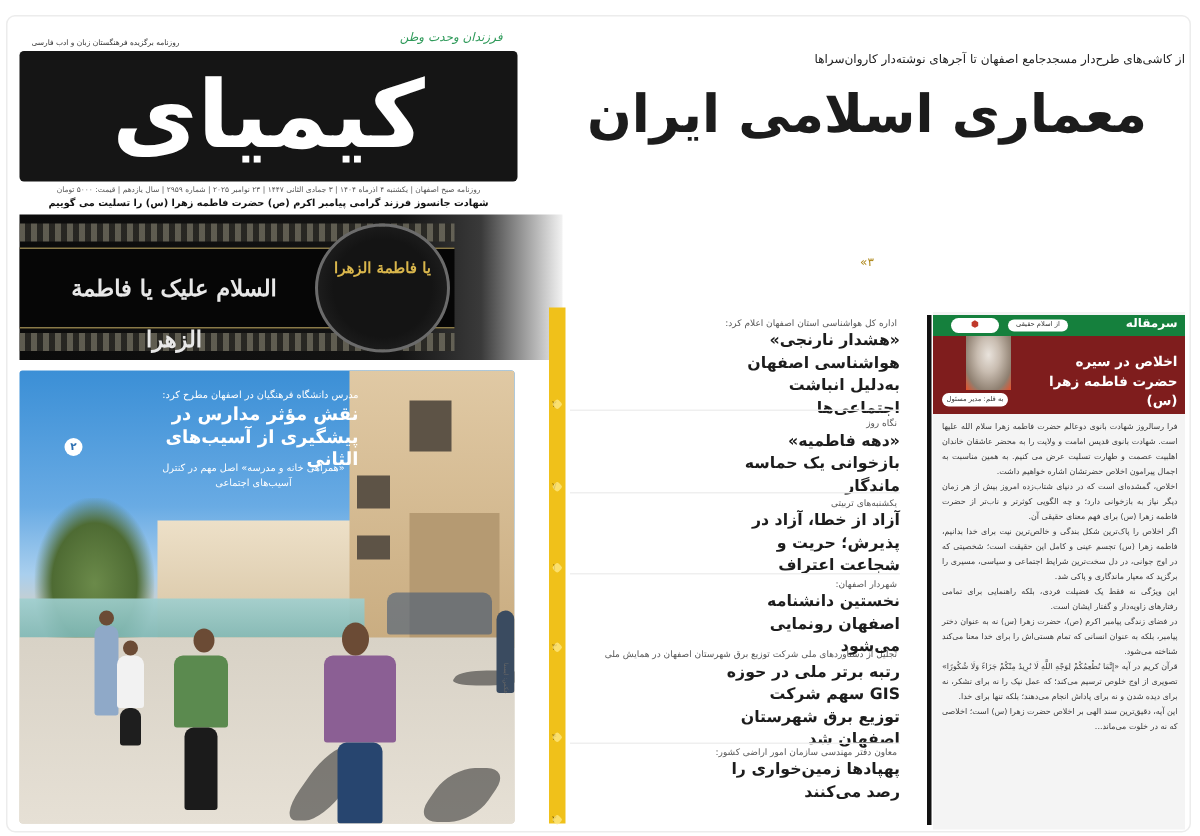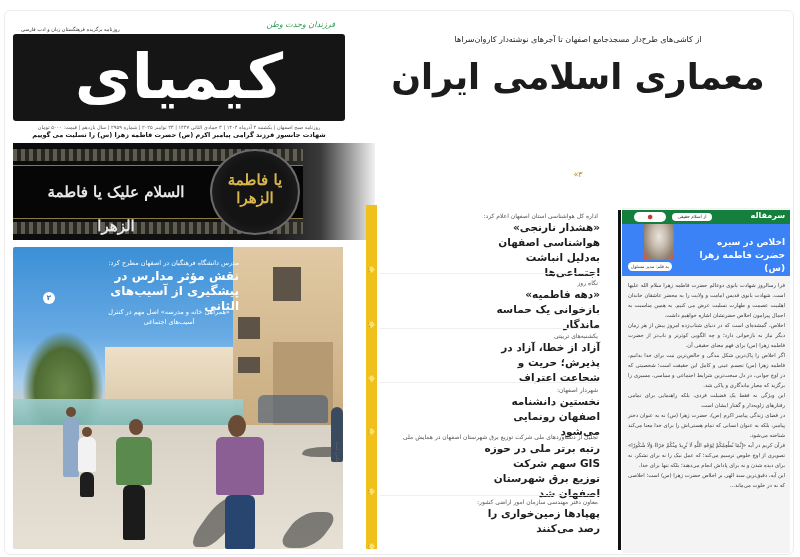--- a/index.html
+++ b/index.html
@@ -62,21 +62,21 @@
       color: #e8e8e8; font-size: 15px; direction: rtl; font-family: "DejaVu Serif", serif;
       font-weight: bold; line-height: 34px; letter-spacing: -0.5px;
     }
     .banner-medallion {
       position: absolute; left: 197px; top: 6px; width: 90px; height: 86px;
       border-radius: 50%; background: radial-gradient(circle, #141414 55%, #2a2a2a 100%);
       border: 2px solid #6b6b6b;
     }
     .medallion-text {
       position: absolute; left: 0; right: 0; top: 20px; text-align: center;
-      color: #d9b64c; font-size: 15px; direction: rtl; font-family: "DejaVu Serif", serif;
+      color: #d9b64c; font-size: 10px; direction: rtl; font-family: "DejaVu Serif", serif;
       font-weight: bold; line-height: 18px;
     }
 
     
     .photo {
       position: absolute; left: 13px; top: 247px; width: 330px; height: 302px;
       overflow: hidden; border-radius: 2px;
       background: linear-gradient(180deg, #3b8fd6 0%, #69abe4 30%, #a9cfee 45%, #d7cfbf 55%, #cfc6b2 100%);
     }
     .bld-right {
@@ -125,21 +125,21 @@
     .photo-credit {
       position: absolute; right: 3px; top: 195px; font-size: 4px; color: #666;
       writing-mode: vertical-rl; direction: rtl;
     }
 
     
     .lead {
       position: absolute; left: 366px; top: 10px; width: 424px; height: 180px;
     }
     .lead-kicker {
-      position: absolute; left: 0; right: 0; top: 25px; text-align: center;
+      position: absolute; left: 0; right: 0; top: 25px; 
       font-size: 8px; color: #222; direction: rtl;
     }
     .lead-title {
       position: absolute; left: 0; right: 0; top: 42px; text-align: center;
       font-size: 35px; font-weight: bold; color: #1c1c1c; direction: rtl;
       line-height: 50px; letter-spacing: -0.5px;
     }
     .lead-ref {
       position: absolute; left: 0; right: 0; top: 160px; text-align: center;
       font-size: 8px; color: #b08a1e;
@@ -192,21 +192,21 @@
       position: absolute; left: 50px; top: 3px; width: 40px; height: 8px;
       background: #ffffff; border-radius: 5px; font-size: 4.5px; text-align: center;
       line-height: 8px; color: #333; direction: rtl;
     }
     .ed-logo {
       position: absolute; left: 12px; top: 2px; width: 32px; height: 10px;
       background: #ffffff; border-radius: 5px; color: #c0392b; font-size: 6px;
       text-align: center; line-height: 10px; font-weight: bold;
     }
     .ed-banner {
-      position: absolute; left: 0; top: 16px; width: 168px; height: 52px; background: #3b82f6;
+      position: absolute; left: 0; top: 16px; width: 168px; height: 52px; background: #7f1d1d;
     }
     .ed-photo {
       position: absolute; left: 22px; top: 0; width: 30px; height: 36px;
       background: radial-gradient(ellipse at 50% 35%, #e9e3dc 0%, #c9bdb1 35%, #8e7f70 75%, #e8502a 100%);
     }
     .ed-author {
       position: absolute; left: 6px; top: 38px; width: 44px; height: 9px;
       background: #ffffff; border-radius: 5px; font-size: 4.5px; text-align: center;
       line-height: 9px; color: #333; direction: rtl;
     }

